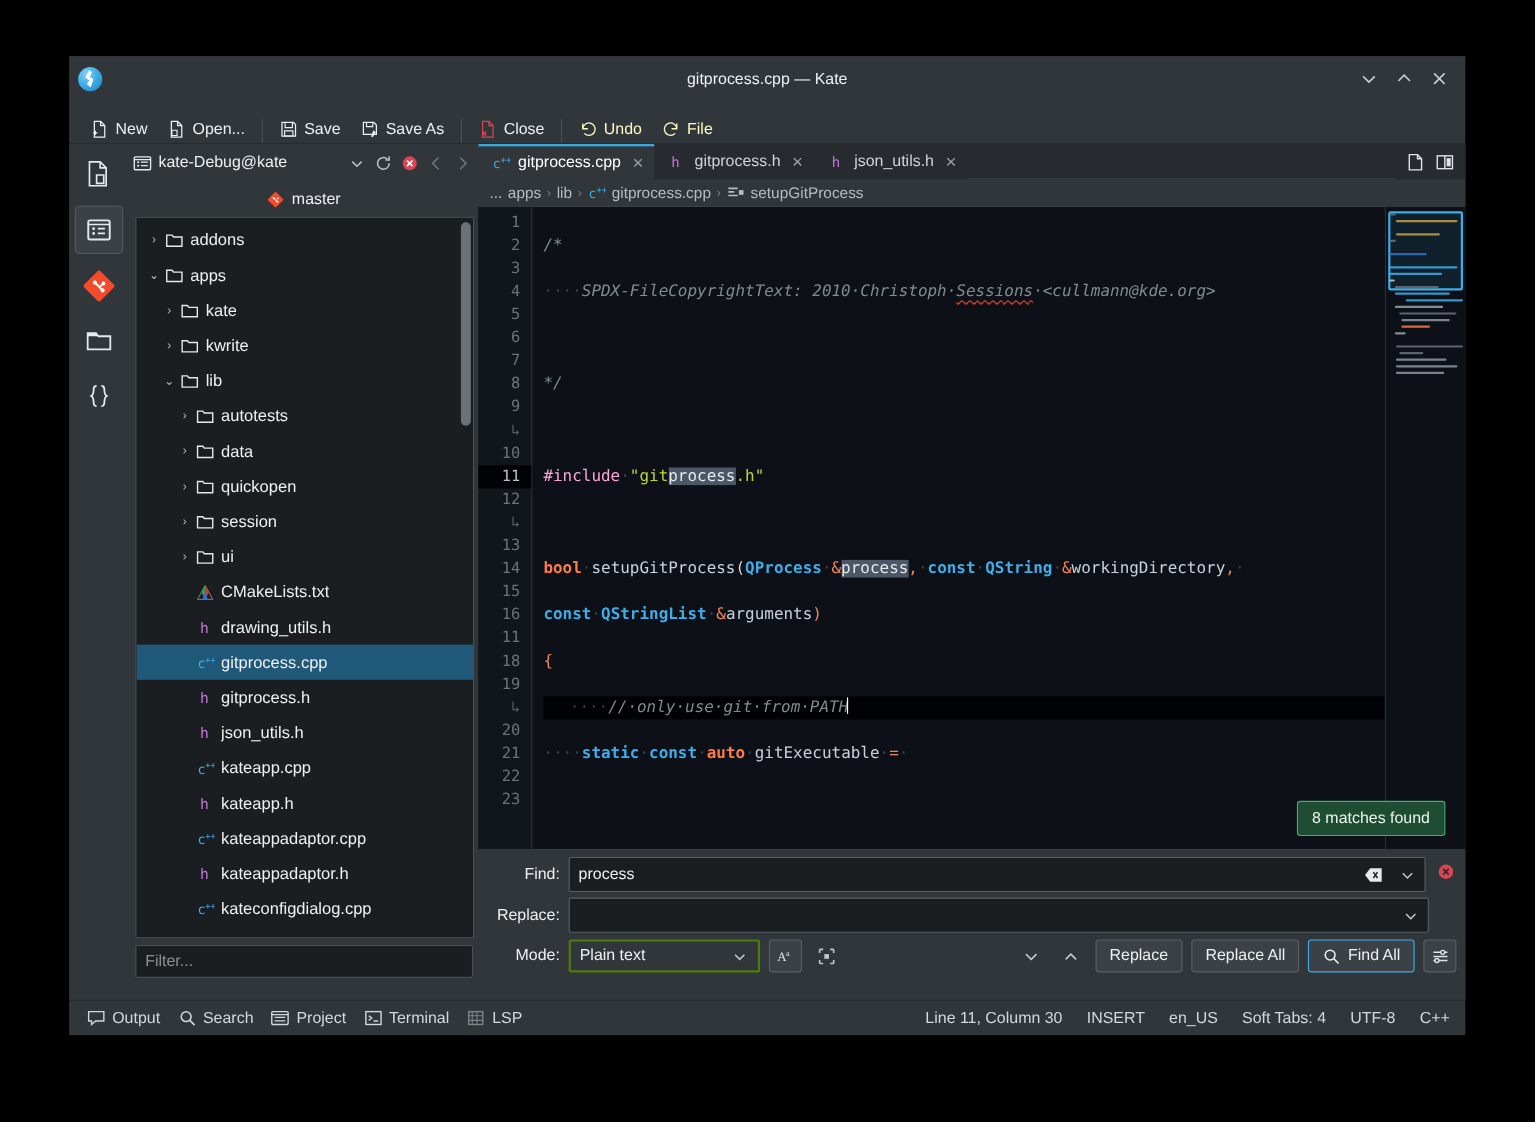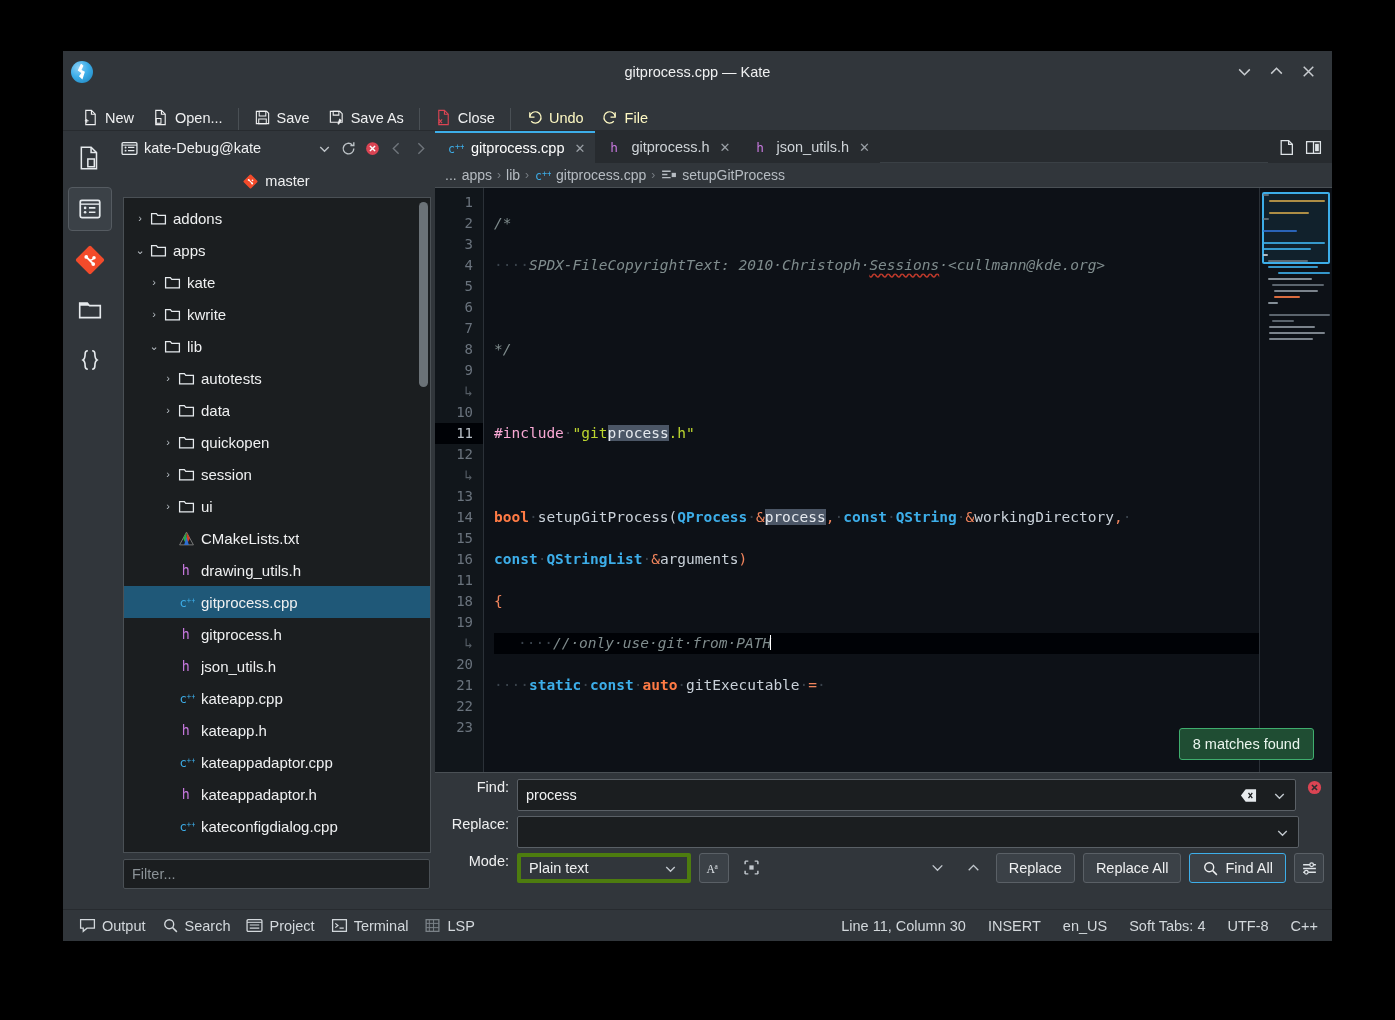--- a/index.html
+++ b/index.html
@@ -267,42 +267,42 @@
     padding: 7px 13px; border-radius: 3px;
   }
 
   
   .findbar {
     flex: 0 0 122px;
     background: #31363b;
     padding: 6px 8px 8px 8px;
     display: flex; flex-direction: column; gap: 5px;
   }
-  .frow { display: flex; align-items: flex-start; gap: 8px; height: 32px; }
+  .frow { display: flex; align-items: center; gap: 8px; height: 32px; }
   .flabel {
     width: 66px; flex: 0 0 66px; text-align: right;
     font-size: 14.5px; color: #eff0f1;
   }
   .inputbox {
     flex: 1 1 auto; height: 30px; position: relative;
     background: #1b1e20; border: 1px solid #5a6066; border-radius: 2px;
     display: flex; align-items: center;
   }
   .inputbox input {
     flex: 1 1 auto; background: transparent; border: none; outline: none;
     color: #eff0f1; font-size: 14.5px; padding: 0 8px;
     font-family: "Liberation Sans", sans-serif;
   }
   .inputbox input::placeholder { color: #8b9297; }
   .in-icon { padding: 0 7px; color: #c2c8ce; display:flex; align-items:center; cursor: pointer;}
   .close-find { color: #da4453; font-size: 16px; cursor: pointer; width: 20px; text-align: center;}
 
   .select {
     height: 30px; width: 174px; box-sizing: border-box;
-    background: #31363b; border: 4px solid #4d7c0f; border-radius: 2px;
+    background: #31363b; border: 2px solid #4d7c0f; border-radius: 2px;
     color: #eff0f1; font-size: 14.5px;
     display: flex; align-items: center; padding: 0 8px; cursor: pointer;
   }
   .select .chev { margin-left: auto; color: #c2c8ce; font-size: 11px; }
   .sqbtn {
     width: 30px; height: 30px; box-sizing: border-box;
     background: #3b4147; border: 1px solid #5a6066; border-radius: 3px;
     display: flex; align-items: center; justify-content: center;
     cursor: pointer; color: #dfe4e8;
   }

